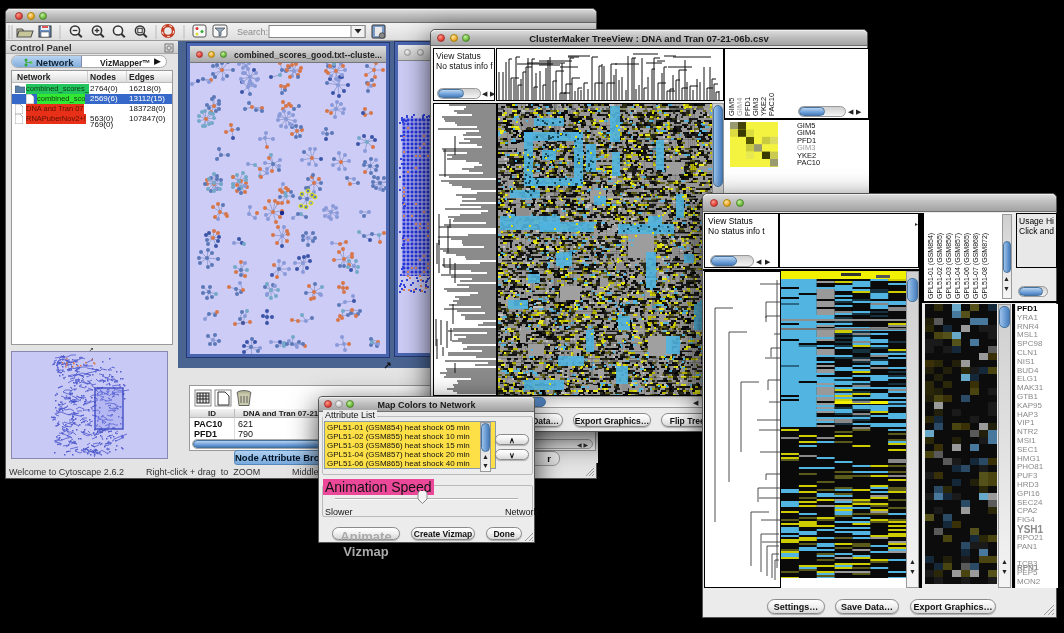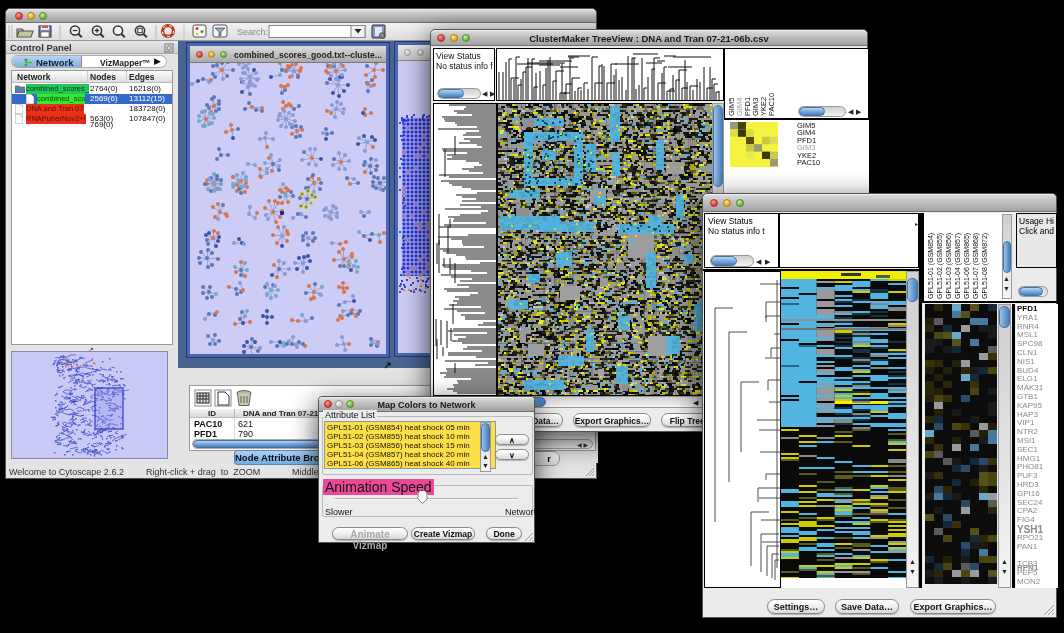--- a/index.html
+++ b/index.html
@@ -1090,21 +1090,21 @@
       <div class="pillbtn" style="left:176px;top:37px;width:34px;height:11px;font-size:8px;padding-top:1px">∧</div>
       <div class="pillbtn" style="left:176px;top:52px;width:34px;height:11px;font-size:8px;padding-top:1px">∨</div>
       <div class="abs" style="left:3px;top:88px;width:211px;height:32px;border:1px solid #bbb;border-radius:2px"></div>
       <div class="abs" style="left:4px;top:82px;font-size:14px;color:#111;background:#ec4899;padding:0 2px">Animation Speed</div>
       <div class="abs" style="left:16px;top:101px;width:183px;height:2px;background:#b0b0b0;border-bottom:1px solid #fff"></div>
       <svg class="abs" style="left:97px;top:94px" width="12" height="14">
         <path d="M2 2.5A4.5 4.5 0 0 1 11 4.5V8L6.5 12.5L2 8z" fill="#f4f4f4" stroke="#888"></path>
       </svg>
       <div class="abs" style="left:6px;top:110px;font-size:9px;color:#111">Slower</div>
       <div class="abs" style="left:186px;top:110px;font-size:9px;color:#111">Network</div>
-      <div class="pillbtn" style="left:13px;top:130px;width:76px;height:13px;font-size:10px;padding-top:1px;color:#aaa">Animate Vizmap</div>
+      <div class="pillbtn" style="left:13px;top:130px;width:68px;height:13px;font-size:13px;padding-top:1px;color:#aaa">Animate Vizmap</div>
       <div class="pillbtn" style="left:92px;top:130px;width:64px;height:13px;font-size:8.5px;padding-top:1px">Create Vizmap</div>
       <div class="pillbtn" style="left:167px;top:130px;width:36px;height:13px;font-size:8.5px;padding-top:1px">Done</div>
       <svg class="abs" style="right:0px;bottom:0px" width="10" height="10">
         <path d="M1 9L9 1M5 9l4-4M8 9l1-1" stroke="#999"></path>
       </svg>
     </div>
     <svg class="abs" style="left:384px;top:362px" width="7" height="7">
       <path d="M1 6L6 1M6 1H3M6 1v3" stroke="#111" stroke-width="1.1" fill="none"></path>
     </svg>
   </div>

